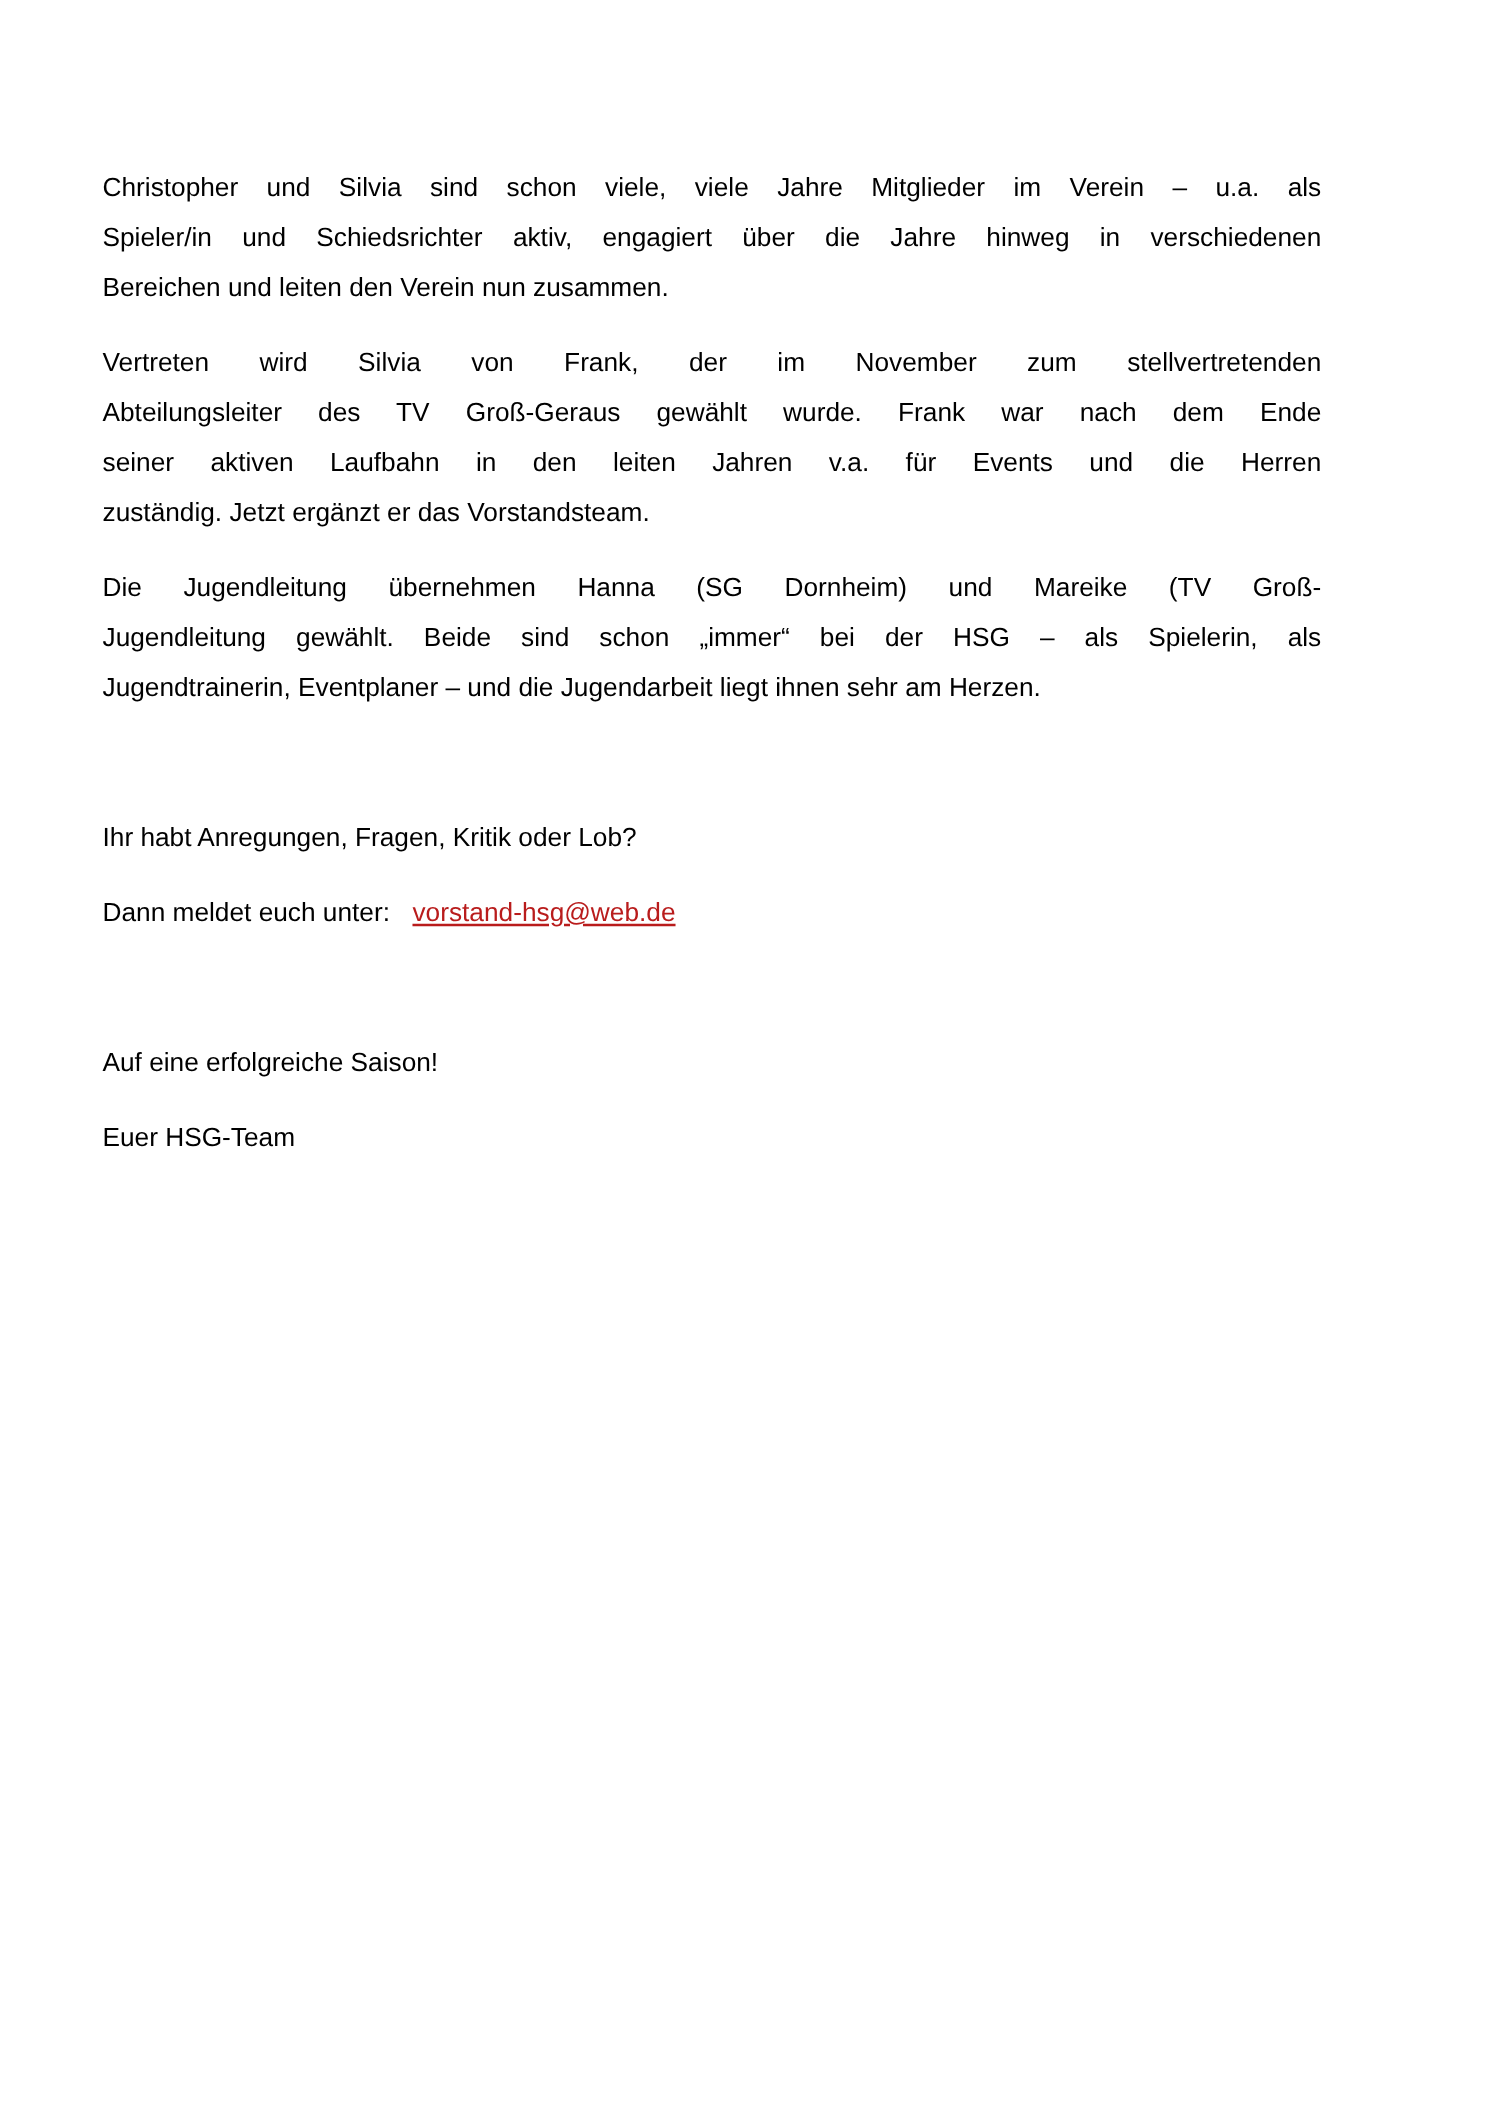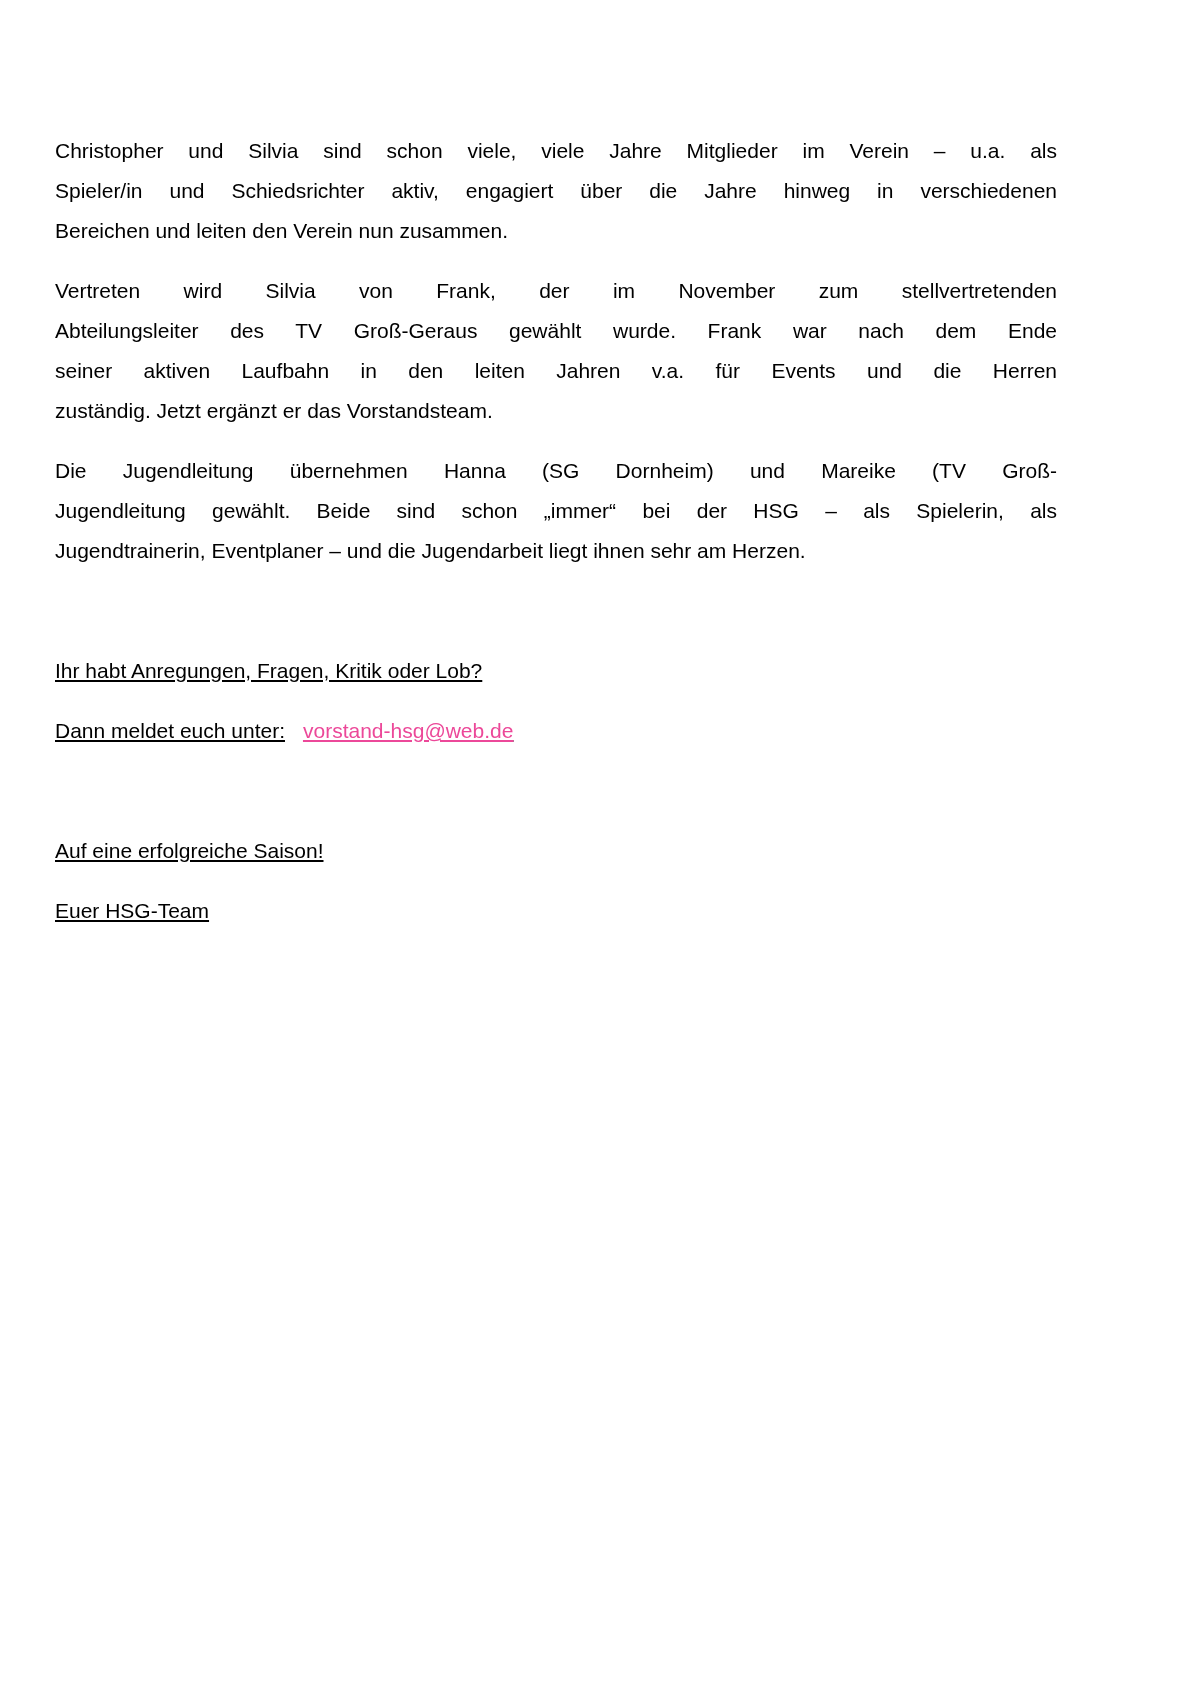--- a/index.html
+++ b/index.html
@@ -11,21 +11,21 @@
     width: 1190px;
     height: 1684px;
     font-family: "Liberation Sans", sans-serif;
     color: #000000;
     overflow: hidden;
   }
   .page {
     box-sizing: border-box;
     width: 1190px;
     height: 1684px;
-    padding: 131px 133px 0 55px;
+    padding: 131px 133px 0 82px;
     background: #ffffff;
     border-radius: 11px;
   }
   .para {
     margin: 0 0 20px 0;
     font-size: 21px;
     line-height: 40px;
   }
   .jl {
     text-align: justify;
@@ -33,21 +33,20 @@
   }
   .jl-last {
     text-align: justify;
     text-align-last: left;
   }
   .single {
     margin: 0 0 20px 0;
     font-size: 21px;
     line-height: 40px;
     text-align: left;
-    text-decoration: underline;
   }
   .spacer {
     height: 40px;
     margin-bottom: 20px;
   }
   a.email {
     margin-left: 18px;
     text-decoration: underline;
     cursor: pointer;
   }
@@ -77,21 +76,21 @@
   </div>
 
   <div class="para">
   </div>
 
   <div class="spacer"></div>
 
   <div class="single">Ihr habt Anregungen, Fragen, Kritik oder Lob?</div>
 
   <div class="single">
-    <span>Dann meldet euch unter:</span><a class="email" style="color: #ec4899;">vorstand-hsg@web.de</a>
+    <span>Dann meldet euch unter:</span><a class="email" style="color: #b91c1c;">vorstand-hsg@web.de</a>
   </div>
 
   <div class="spacer"></div>
 
   <div class="single">Auf eine erfolgreiche Saison!</div>
 
   <div class="single">Euer HSG-Team</div>
 
 </div>
 

